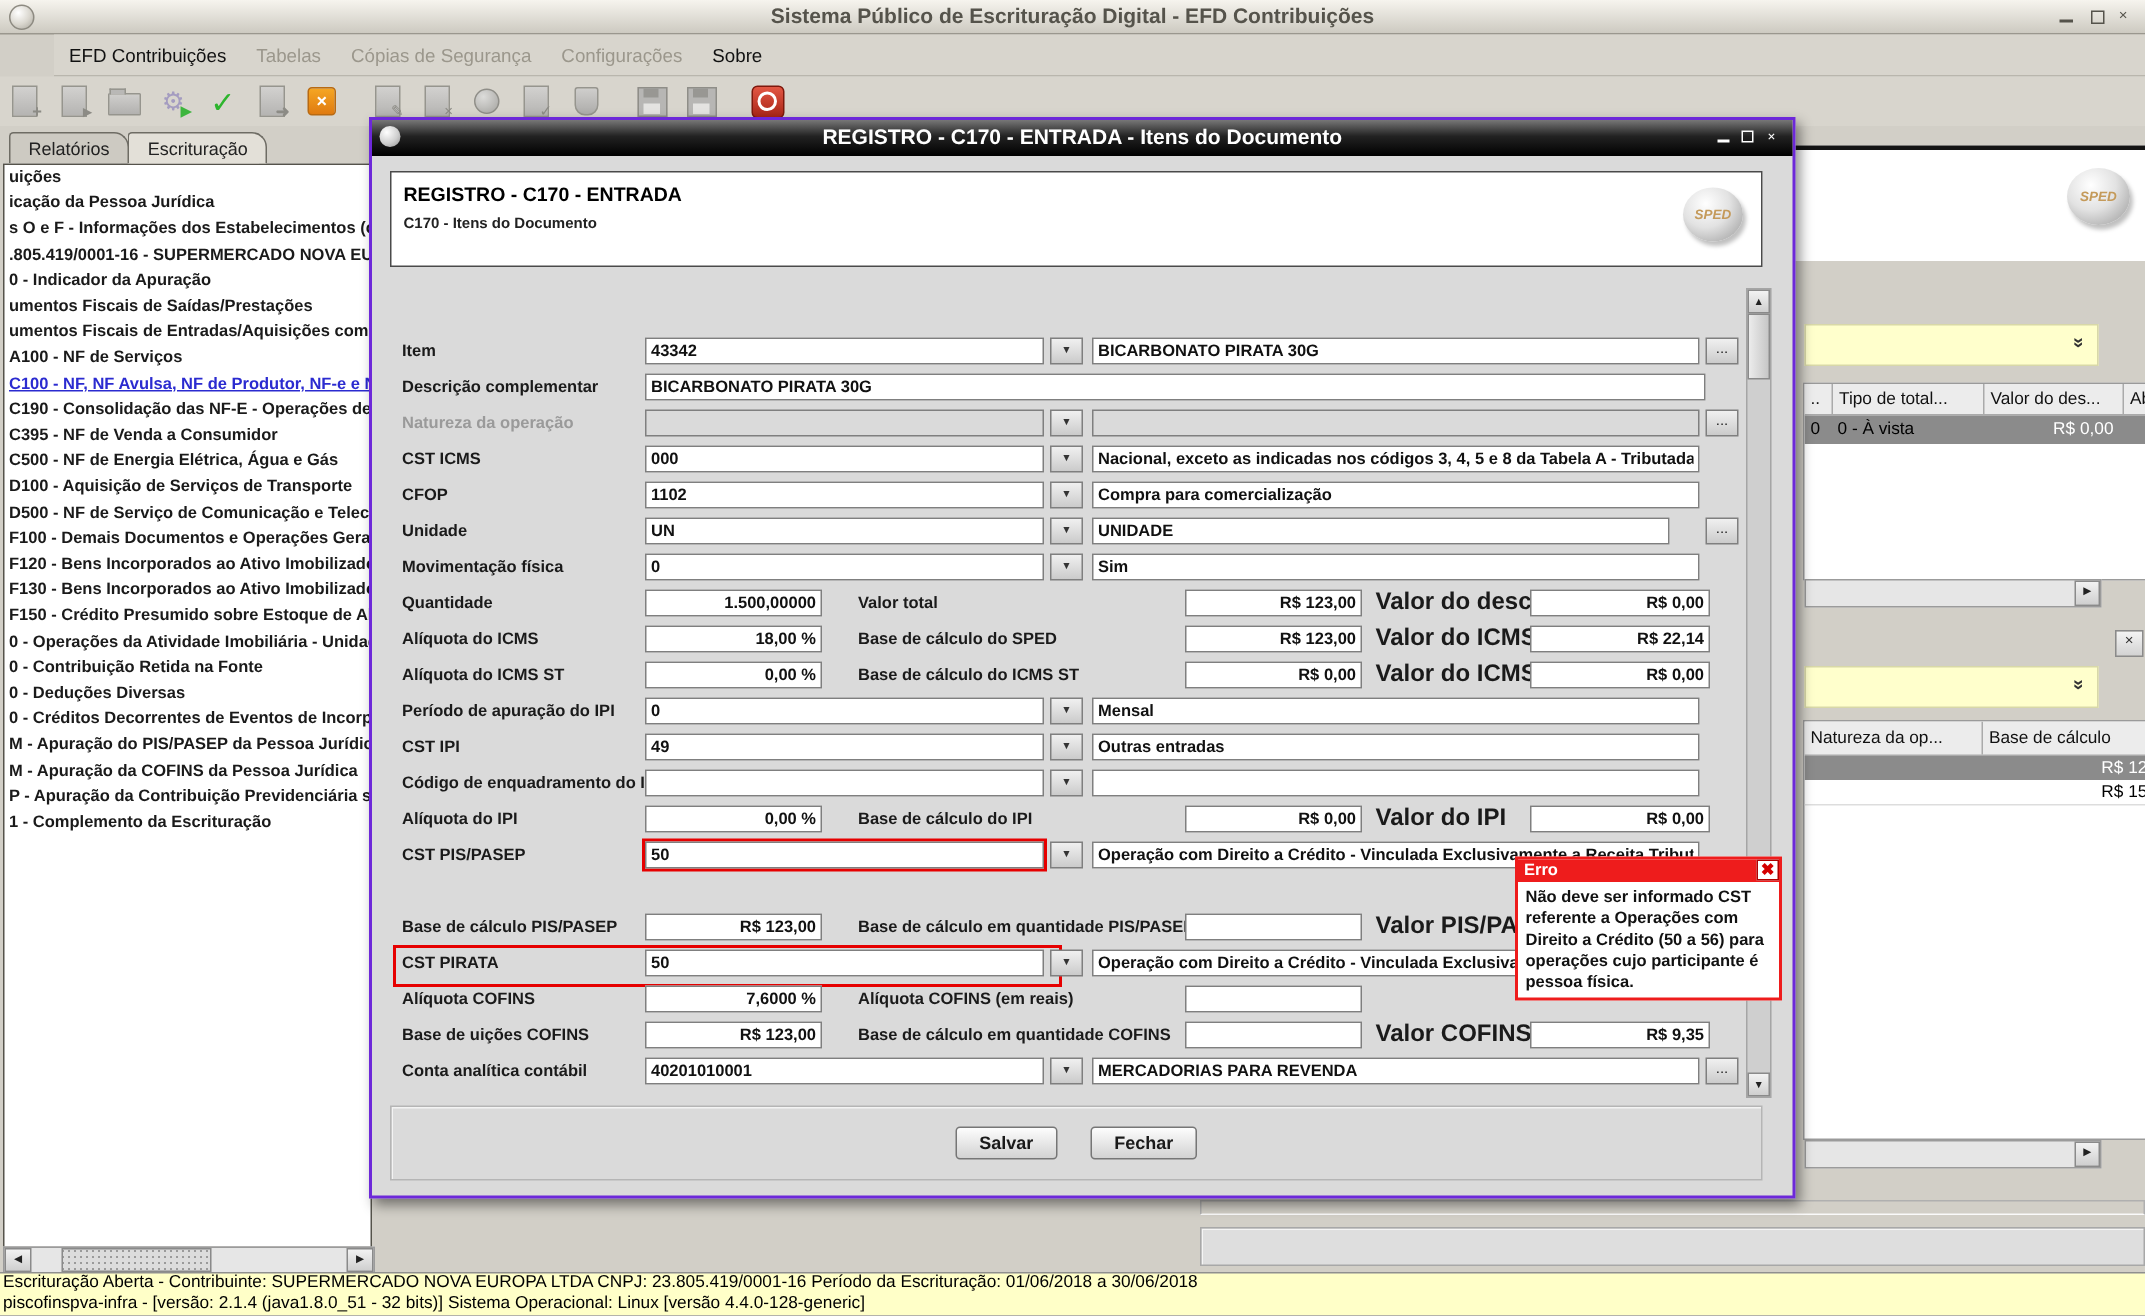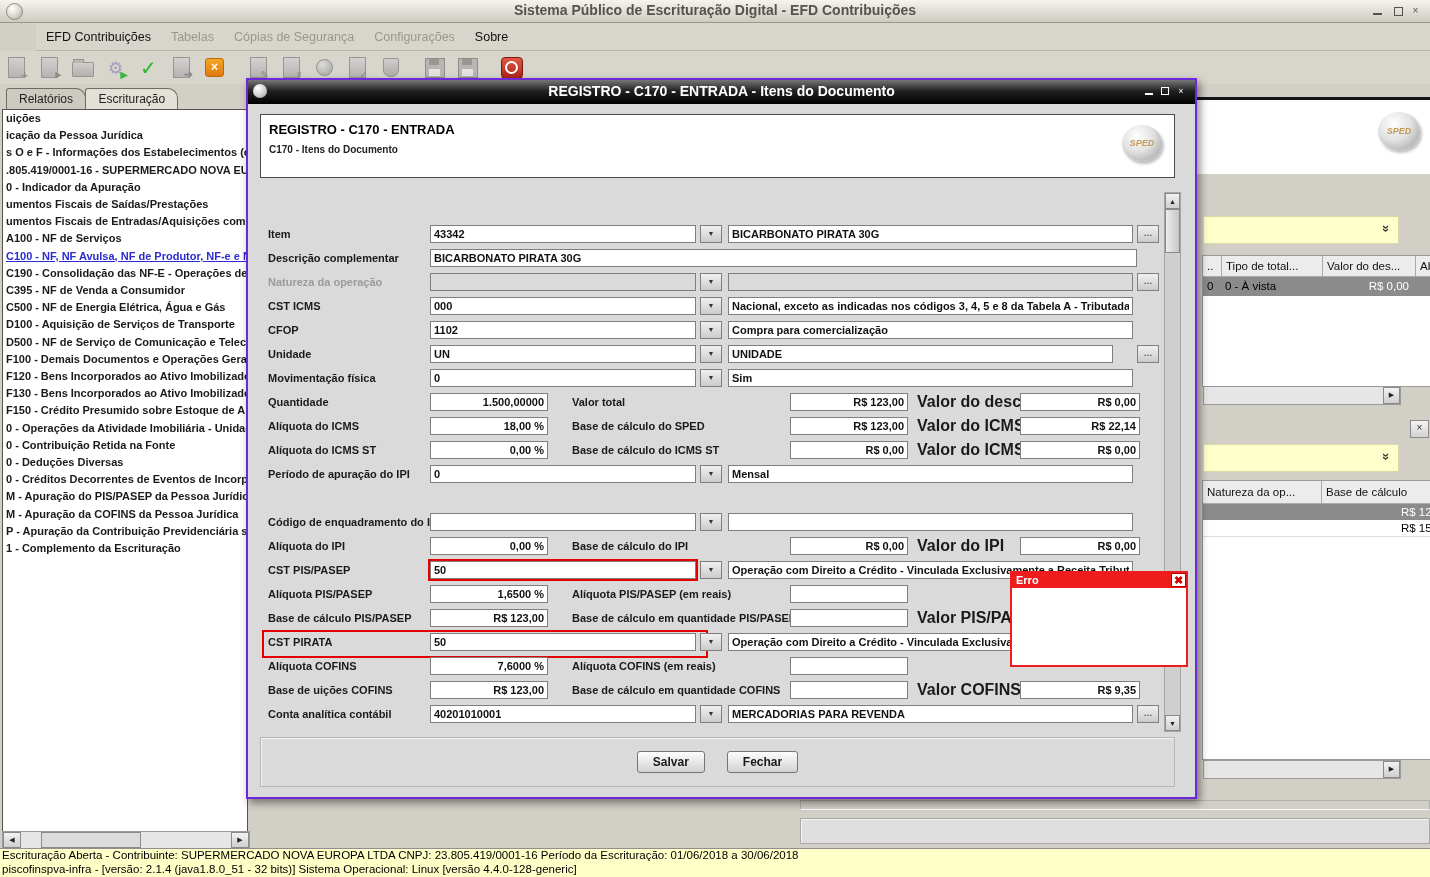--- a/index.html
+++ b/index.html
@@ -416,46 +416,46 @@
       <input class="fld s2 num" value="R$ 0,00" style="">
       <span class="lbl3">Valor do ICMS ST</span>
       <input class="fld s3 num" value="R$ 0,00" style="">
     </div>
     <div class="frow" style="top:385px">
       <span class="lbl">Período de apuração do IPI</span>
       <input class="fld c1" value="0" style="">
       <span class="arr">▼</span>
       <input class="fld c2" value="Mensal" style="">
     </div>
+    <div class="frow" style="top:409px">
+      <span class="lbl">CST IPI</span>
+      <input class="fld c1" value="49" style="">
+      <span class="arr">▼</span>
+      <input class="fld c2" value="Outras entradas" style="">
+    </div>
     <div class="frow" style="top:433px">
       <span class="lbl">Código de enquadramento do IPI</span>
       <input class="fld c1" value="" style="">
       <span class="arr">▼</span>
       <input class="fld c2" value="" style="">
     </div>
     <div class="frow" style="top:457px">
       <span class="lbl">Alíquota do IPI</span>
       <input class="fld s1 num" value="0,00 %" style="">
       <span class="lbl2">Base de cálculo do IPI</span>
       <input class="fld s2 num" value="R$ 0,00" style="">
       <span class="lbl3">Valor do IPI</span>
       <input class="fld s3 num" value="R$ 0,00" style="">
     </div>
     <div class="frow" style="top:481px">
       <span class="lbl">CST PIS/PASEP</span>
       <input class="fld c1 red-f" value="50" style="">
       <span class="arr">▼</span>
       <input class="fld c2" value="Operação com Direito a Crédito - Vinculada Exclusivamente a Receita Tributada ou" style="">
     </div>
-    <div class="frow" style="top:505px">
-      <span class="lbl">Alíquota PIS/PASEP</span>
-      <input class="fld s1 num" value="1,6500 %" style="">
-      <span class="lbl2">Alíquota PIS/PASEP (em reais)</span>
-      <input class="fld s2 num" value="" style="">
-    </div>
     <div class="frow" style="top:529px">
       <span class="lbl">Base de cálculo PIS/PASEP</span>
       <input class="fld s1 num" value="R$ 123,00" style="">
       <span class="lbl2">Base de cálculo em quantidade PIS/PASEP</span>
       <input class="fld s2 num" value="" style="">
       <span class="lbl3">Valor PIS/PASEP</span>
       <input class="fld s3 num" value="" style="">
     </div>
     <div class="frow" style="top:553px">
       <div class="redrow"></div>
@@ -493,20 +493,21 @@
     </div>
 
     <div id="btnpanel">
       <button class="btn">Salvar</button>
       <button class="btn">Fechar</button>
     </div>
 
     <div id="errbox">
       <div id="errhead">Erro</div>
       <div id="errclose">✖</div>
+      <div id="errmsg">Não deve ser informado CST referente a Operações com Direito a Crédito (50 a 56) para operações cujo participante é pessoa física.</div>
     </div>
   </div>
 
   <div id="statusbar">
     <div>Escrituração Aberta - Contribuinte: SUPERMERCADO NOVA EUROPA LTDA CNPJ: 23.805.419/0001-16 Período da Escrituração: 01/06/2018 a 30/06/2018</div>
     <div>piscofinspva-infra - [versão: 2.1.4 (java1.8.0_51 - 32 bits)] Sistema Operacional: Linux [versão 4.4.0-128-generic]</div>
   </div>
 
 </div>
 

